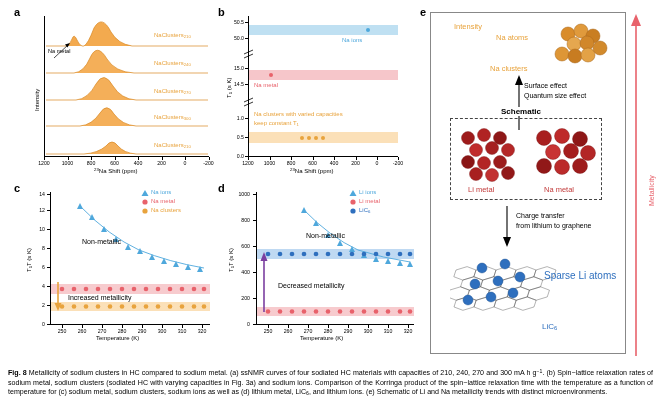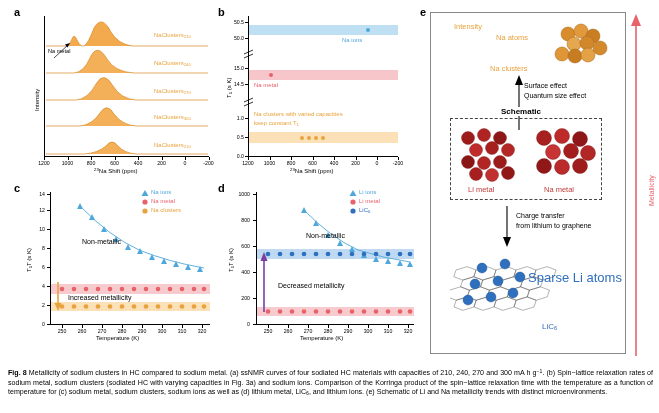--- a/index.html
+++ b/index.html
@@ -534,21 +534,21 @@
         <circle cx="55" cy="10" r="5"></circle>
         <circle cx="25" cy="30" r="5"></circle>
         <circle cx="48" cy="27" r="5"></circle>
         <circle cx="70" cy="23" r="5"></circle>
         <circle cx="18" cy="46" r="5"></circle>
         <circle cx="41" cy="43" r="5"></circle>
         <circle cx="63" cy="39" r="5"></circle>
       </g>
     </svg>
 
-    <div class="annot" style="left:108px; top:264px; color:#2E6FBE; font-size:13px;">Sparse Li atoms</div>
+    <div class="annot" style="left:124px; top:264px; color:#2E6FBE; font-size:10px;">Sparse Li atoms</div>
     <div class="annot" style="left:122px; top:316px; color:#2E6FBE; font-size:8px;">LiC<span class="sub">6</span></div>
   </div>
 
 </div>
 
 <div class="caption">
   <b>Fig. 8</b>
   <span>Metallicity of sodium clusters in HC compared to sodium metal. (a) ssNMR curves of four sodiated HC materials with capacities of 210, 240, 270 and 300 mA h g</span><span class="sup">−1</span><span>. (b) Spin−lattice relaxation rates of sodium metal, sodium clusters (sodiated HC with varying capacities in Fig. 3a) and sodium ions. Comparison of the Korringa product of the spin−lattice relaxation time with the temperature as a function of temperature for (c) sodium metal, sodium clusters, sodium ions as well as (d) lithium metal, LiC</span><span class="sub">6</span><span>, and lithium ions. (e) Schematic of Li and Na metallicity trends with distinct microenvironments.</span>
 </div>
 

